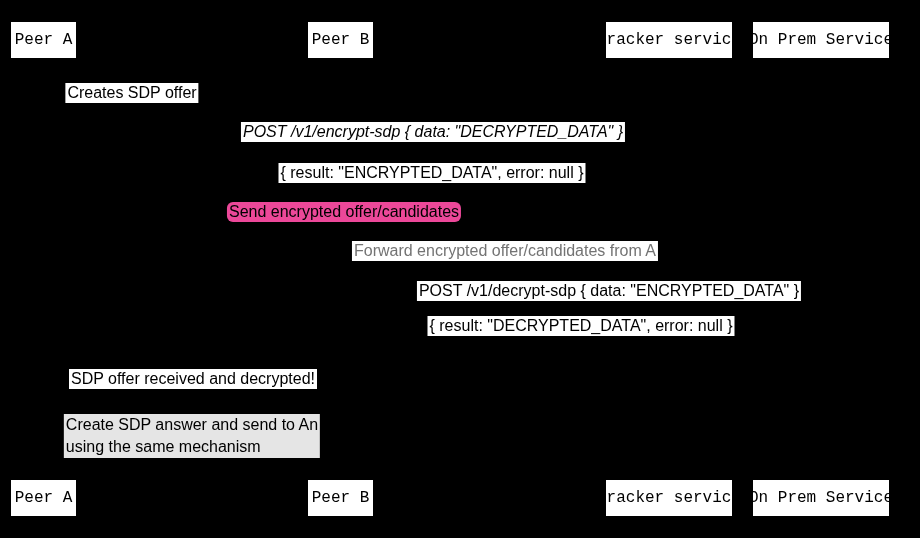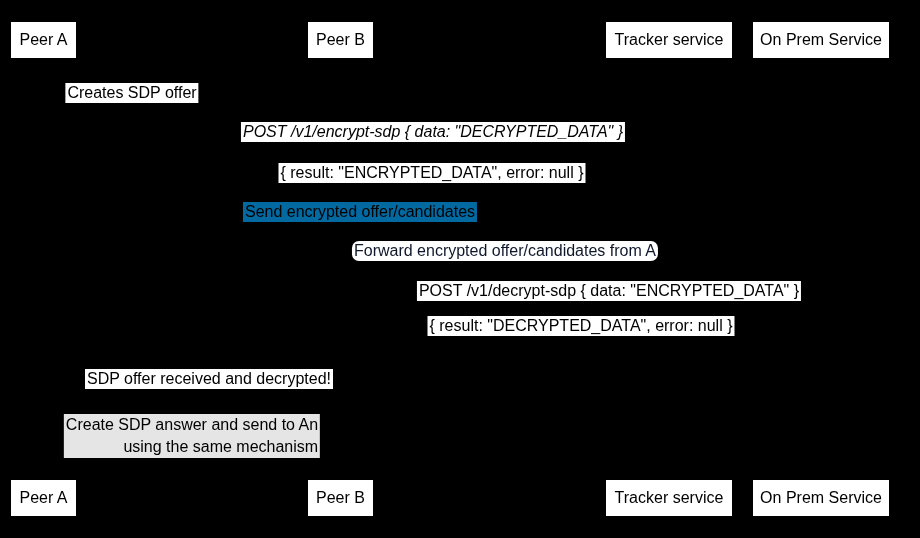--- a/index.html
+++ b/index.html
@@ -19,31 +19,32 @@
     position: absolute;
     height: 36px;
     background: #ffffff;
     color: #000000;
     font-size: 16px;
     display: flex;
     align-items: center;
     justify-content: center;
     white-space: nowrap;
     box-sizing: border-box;
+    font-family: Liberation Mono, monospace;
   }
   .message {
     position: absolute;
     transform: translateX(-50%);
     background: #ffffff;
     color: #000000;
     font-size: 16px;
     line-height: 20px;
     padding: 0 2px;
     white-space: nowrap;
-    text-align: right;
+    text-align: left;
   }
   .message.multiline {
     line-height: 22px;
   }
 </style>
 </head>
 <body>
 
 <div class="canvas" id="diagram-root" style="width: 920px; height: 538px; background: rgb(0, 0, 0);">
     <div class="participant" style="left: 11px; top: 22px; width: 65px; height: 36px; background: rgb(255, 255, 255); color: rgb(0, 0, 0);">Peer A</div>
@@ -56,32 +57,32 @@
     <div class="participant" style="left: 753px; top: 480px; width: 136px; height: 36px; background: rgb(255, 255, 255); color: rgb(0, 0, 0);">On Prem Service</div>
     <div class="message" style="left: 132px; top: 83px; background: rgb(255, 255, 255); color: rgb(0, 0, 0);">
       <div>Creates SDP offer</div>
     </div>
     <div class="message" style="left: 433px; top: 122px; background: rgb(255, 255, 255); color: rgb(0, 0, 0); font-style: italic;">
       <div>POST /v1/encrypt-sdp { data: "DECRYPTED_DATA" }</div>
     </div>
     <div class="message" style="left: 432px; top: 163px; background: rgb(255, 255, 255); color: rgb(0, 0, 0);">
       <div>{ result: "ENCRYPTED_DATA", error: null }</div>
     </div>
-    <div class="message" style="left: 360px; top: 202px; background: #0369a1; color: rgb(0, 0, 0);">
+    <div class="message" style="left: 344px; top: 202px; background: #ec4899; color: rgb(0, 0, 0); border-radius: 6px;">
       <div>Send encrypted offer/candidates</div>
     </div>
-    <div class="message" style="left: 505px; top: 241px; background: rgb(255, 255, 255); color: #0f172a; border-radius: 7px;">
+    <div class="message" style="left: 505px; top: 241px; background: rgb(255, 255, 255); color: #737373;">
       <div>Forward encrypted offer/candidates from A</div>
     </div>
     <div class="message" style="left: 581px; top: 281px; background: rgb(255, 255, 255); color: rgb(0, 0, 0); margin-left: 28px;">
       <div>POST /v1/decrypt-sdp { data: "ENCRYPTED_DATA" }</div>
     </div>
     <div class="message" style="left: 581px; top: 316px; background: rgb(255, 255, 255); color: rgb(0, 0, 0);">
       <div>{ result: "DECRYPTED_DATA", error: null }</div>
     </div>
-    <div class="message" style="left: 209px; top: 369px; background: rgb(255, 255, 255); color: rgb(0, 0, 0);">
+    <div class="message" style="left: 193px; top: 369px; background: rgb(255, 255, 255); color: rgb(0, 0, 0);">
       <div>SDP offer received and decrypted!</div>
     </div>
     <div class="message multiline" style="left: 192px; top: 414px; background: #e5e5e5; color: rgb(0, 0, 0);">
       <div>Create SDP answer and send to An</div>
       <div>using the same mechanism</div>
     </div>
   </div>
 
 </body></html>

